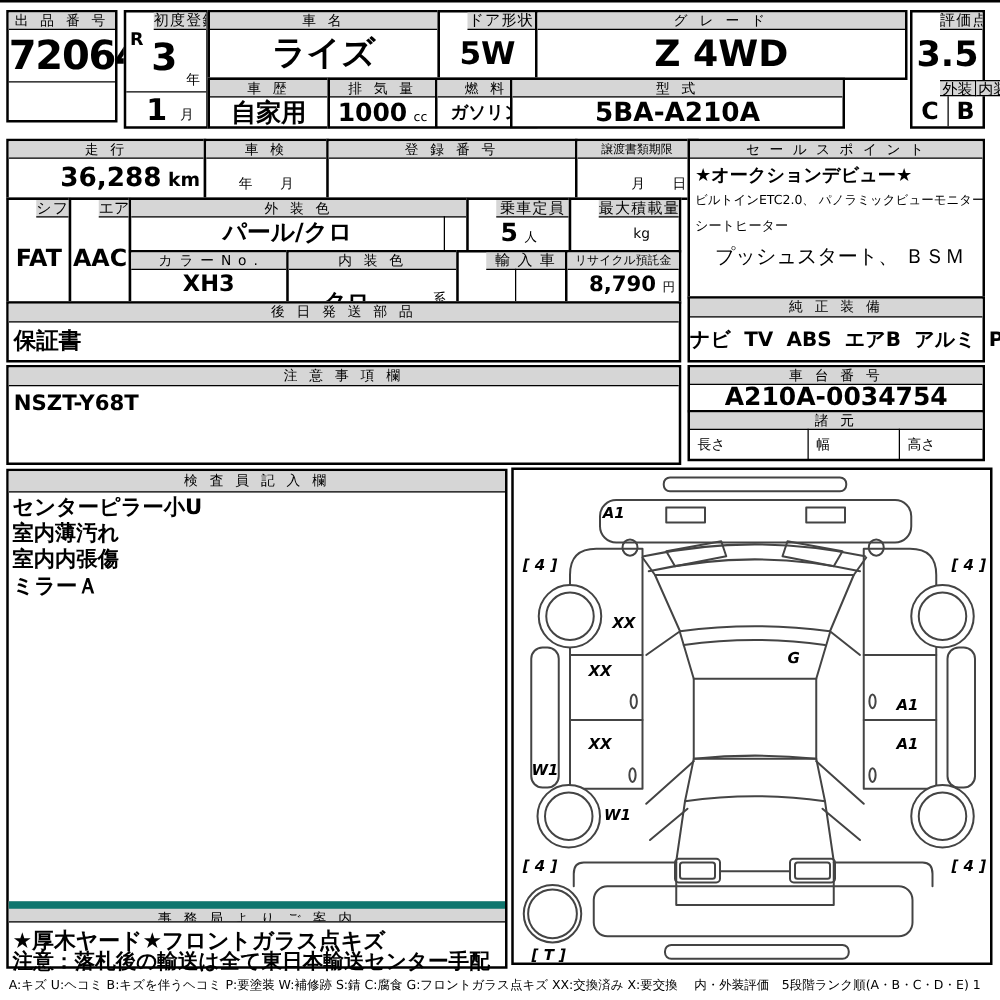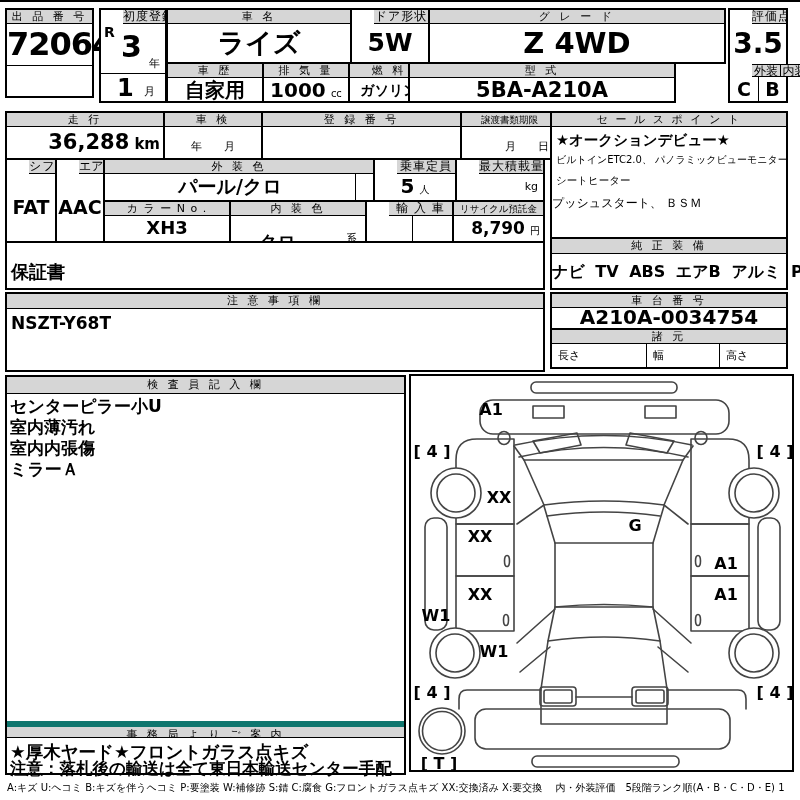--- a/index.html
+++ b/index.html
@@ -11,22 +11,22 @@
   .box{position:absolute;border:2px solid #000;box-sizing:border-box;background:#fff;}
   .cell{position:absolute;box-sizing:border-box;}
   .hdr{background:#d6d6d6;border-bottom:1px solid #000;text-align:center;
        font-size:11px;letter-spacing:3px;height:13px;line-height:13px;overflow:hidden;white-space:nowrap;}
   .hdr.sm{font-size:12px;letter-spacing:1px;margin-left:22px;}
   .hdr.xs{font-size:9.5px;letter-spacing:0;}
   .b{font-weight:bold;}
   .ctr{text-align:center;}
   .vline{position:absolute;width:0;border-left:1px solid #000;box-sizing:border-box;}
   .hline{position:absolute;height:0;border-top:1px solid #000;box-sizing:border-box;}
-  .dmg{position:absolute;transform:translate(-50%,-50%);font-weight:bold;font-size:16px;
-       white-space:nowrap;line-height:1;}
+  .dmg{position:absolute;transform:translate(-50%,-50%);font-weight:bold;font-size:12px;
+       white-space:nowrap;line-height:1;font-style:italic;}
   #legend{position:absolute;left:7px;top:781px;width:788px;font-size:10px;white-space:nowrap;}
   svg{display:block;}
 </style>
 </head>
 <body>
 
 <div id="topline"></div>
 
 <div class="box" style="left:5px;top:8px;width:89px;height:90px">
   <div class="hdr">出 品 番 号</div>
@@ -125,21 +125,21 @@
 </div>
 <div class="box" style="left:373px;top:158px;width:84px;height:44px">
   <div class="hdr sm">乗車定員</div>
   <div class="cell ctr" style="left:0;top:13px;width:100%;height:27px;line-height:27px">
     <span class="b" style="font-size:20px">5</span>
     <span style="font-size:10px">人</span>
   </div>
 </div>
 <div class="box" style="left:455px;top:158px;width:90px;height:44px">
   <div class="hdr sm">最大積載量</div>
-  <div class="cell" style="left:0;top:13px;width:100%;height:27px;line-height:27px;text-align:right;padding-right:5px;font-size:11px">kg</div>
+  <div class="cell" style="left:0;top:13px;width:100%;height:27px;line-height:27px;text-align:right;padding-right:23px;font-size:11px">kg</div>
 </div>
 
 <div class="box" style="left:103px;top:200px;width:128px;height:43px">
   <div class="hdr" style="letter-spacing:1px">カ ラ ー N o .</div>
   <div class="cell b ctr" style="left:0;top:13px;width:100%;height:26px;font-size:18px;line-height:26px">XH3</div>
 </div>
 <div class="box" style="left:229px;top:200px;width:138px;height:43px">
   <div class="hdr">内 装 色</div>
   <div class="cell" style="left:0;top:27px;width:100%;height:26px;line-height:26px">
     <span class="b" style="position:absolute;left:28px;font-size:18px">クロ</span>
@@ -152,29 +152,30 @@
 </div>
 <div class="box" style="left:452px;top:200px;width:93px;height:43px">
   <div class="hdr xs">リサイクル預託金</div>
   <div class="cell" style="left:0;top:13px;width:100%;height:26px;line-height:26px;text-align:right;padding-right:3px">
     <span class="b" style="font-size:17px">8,790</span>
     <span style="font-size:10px">円</span>
   </div>
 </div>
 
 <div class="box" style="left:5px;top:241px;width:540px;height:49px">
+  <div class="hdr" style="height:14px;line-height:14px">後 日 発 送 部 品</div>
   <div class="cell b" style="left:4px;top:17px;font-size:18px">保証書</div>
 </div>
 
 <div class="box" style="left:550px;top:111px;width:238px;height:128px">
   <div class="hdr" style="letter-spacing:2px">セ ー ル ス ポ イ ン ト</div>
   <div class="cell b" style="left:4px;top:18px;font-size:14.5px;white-space:nowrap">★オークションデビュー★</div>
   <div class="cell" style="left:4px;top:40px;font-size:10px;white-space:nowrap">ビルトインETC2.0、 パノラミックビューモニター</div>
   <div class="cell" style="left:4px;top:61px;font-size:10.5px;white-space:nowrap">シートヒーター</div>
-  <div class="cell" style="left:0;top:82px;font-size:12px;white-space:nowrap">プッシュスタート、 ＢＳＭ</div>
+  <div class="cell" style="left:20px;top:82px;font-size:16px;white-space:nowrap">プッシュスタート、 ＢＳＭ</div>
 </div>
 
 <div class="box" style="left:550px;top:237px;width:238px;height:53px">
   <div class="hdr" style="height:14px;line-height:14px">純 正 装 備</div>
   <div class="cell b ctr" style="left:0;top:16px;width:100%;height:33px;font-size:16px;line-height:33px;word-spacing:5px;white-space:nowrap">ナビ TV ABS エアB アルミ PS PW</div>
 </div>
 
 <div class="box" style="left:5px;top:292px;width:540px;height:80px">
   <div class="hdr" style="height:14px;line-height:14px">注 意 事 項 欄</div>
   <div class="cell b" style="left:4px;top:19px;font-size:17px">NSZT-Y68T</div>

